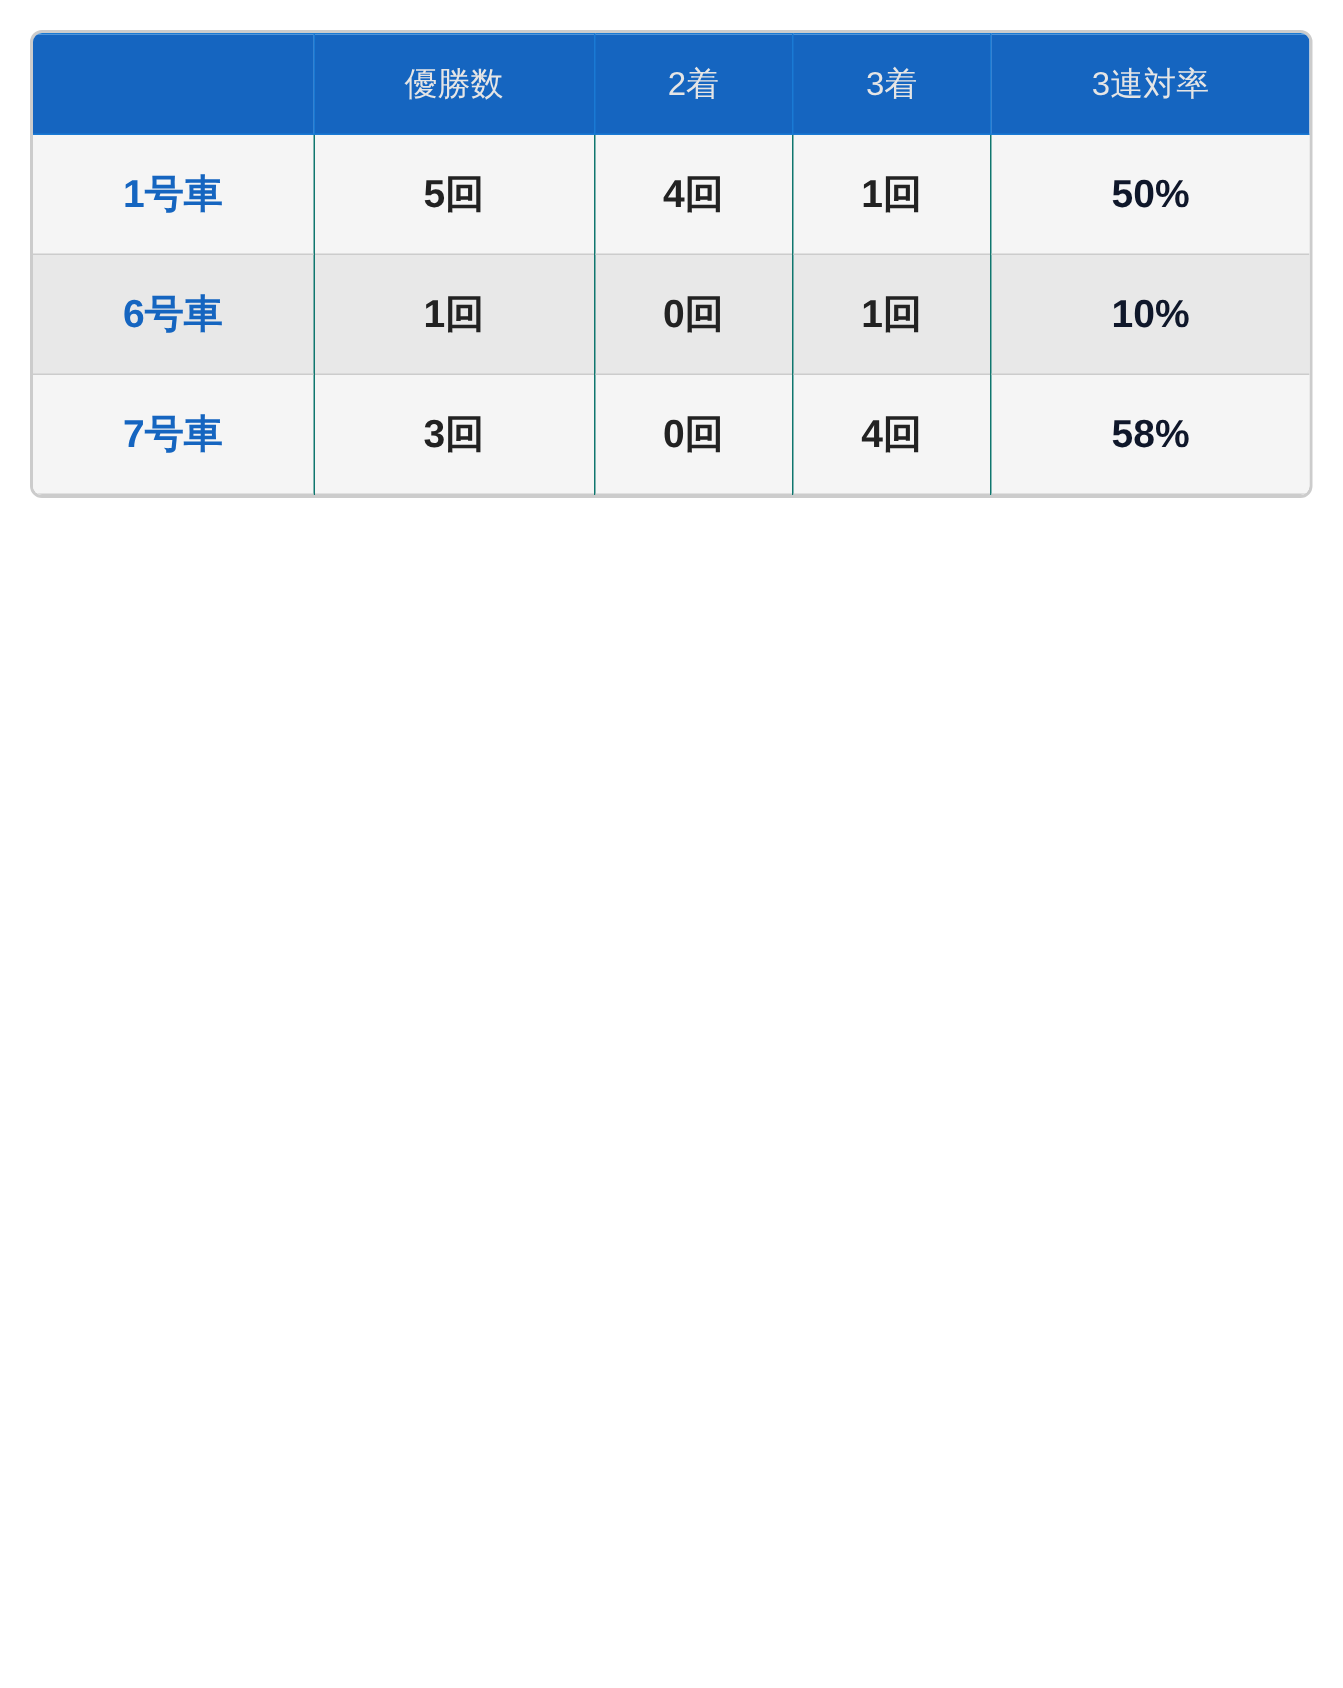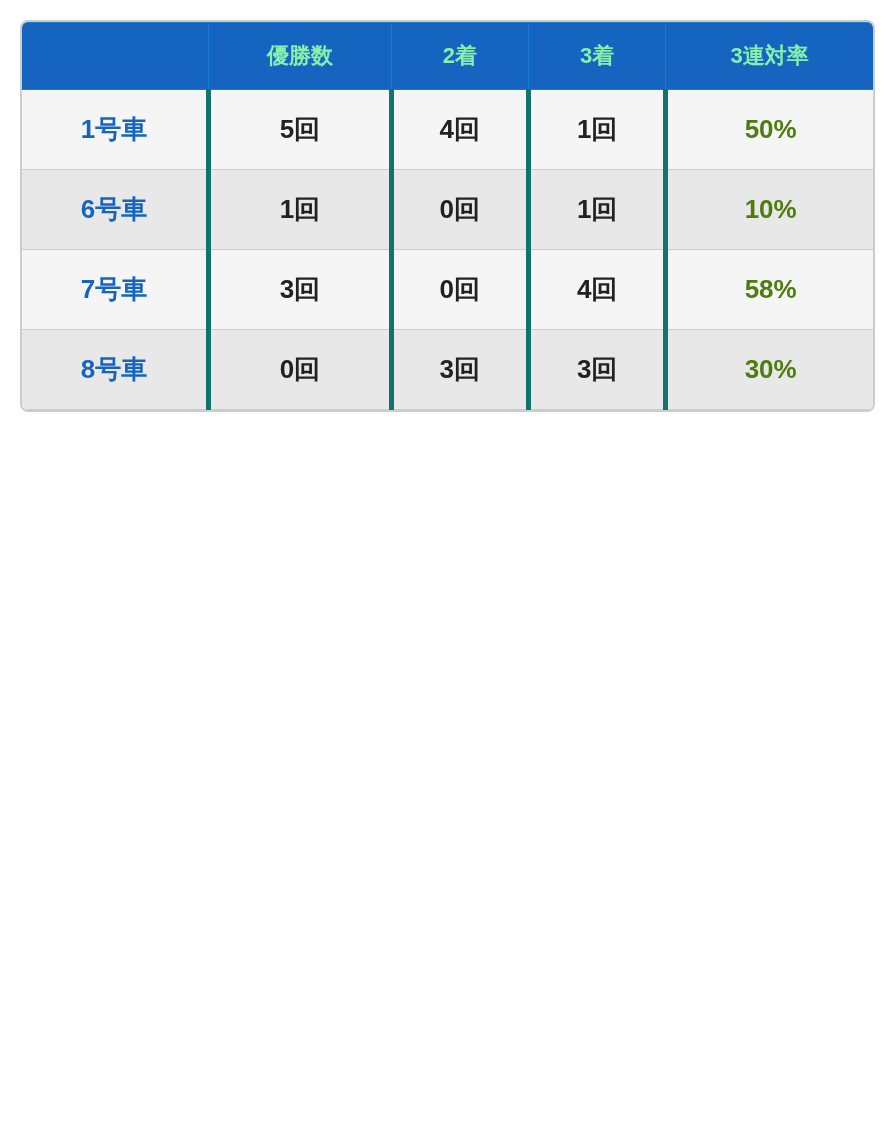--- a/index.html
+++ b/index.html
@@ -27,23 +27,23 @@
       border: 2px solid #cccccc;
     }
 
     table {
       width: 100%;
       border-collapse: collapse;
     }
 
     thead tr th {
       background-color: #1565c0;
-      color: #86efac;
+      color: #e5e5e5;
       font-size: 22px;
-      font-weight: bold;
+      font-weight: normal;
       padding: 18px 10px;
       border: 1px solid #1a7ad4;
     }
 
     thead tr th:first-child {
       background-color: #1565c0;
     }
 
     tbody tr {
       border-bottom: 1px solid #cccccc;
@@ -56,31 +56,31 @@
     tbody tr:nth-child(even) {
       background-color: #e8e8e8;
     }
 
     tbody tr td {
       text-align: center;
       padding: 22px 10px;
       font-size: 26px;
       font-weight: bold;
       color: #222222;
-      border-right: 5px solid #0f766e;
+      border-right: 1px solid #0f766e;
     }
 
     tbody tr td:first-child {
       color: #1565c0;
       font-size: 26px;
       font-weight: bold;
     }
 
     tbody tr td:last-child {
-      color: #4d7c0f;
+      color: #0f172a;
       font-size: 26px;
     }
 
     tbody tr td:last-child {
       border-right: none;
     }
 
     thead tr th:last-child {
       border-right: none;
     }
@@ -118,22 +118,15 @@
           <td>1回</td>
           <td>10%</td>
         </tr>
         <tr>
           <td>7号車</td>
           <td>3回</td>
           <td>0回</td>
           <td>4回</td>
           <td>58%</td>
         </tr>
-        <tr>
-          <td>8号車</td>
-          <td>0回</td>
-          <td>3回</td>
-          <td>3回</td>
-          <td>30%</td>
-        </tr>
       </tbody>
   </table>
 </div>
 
 </body></html>

